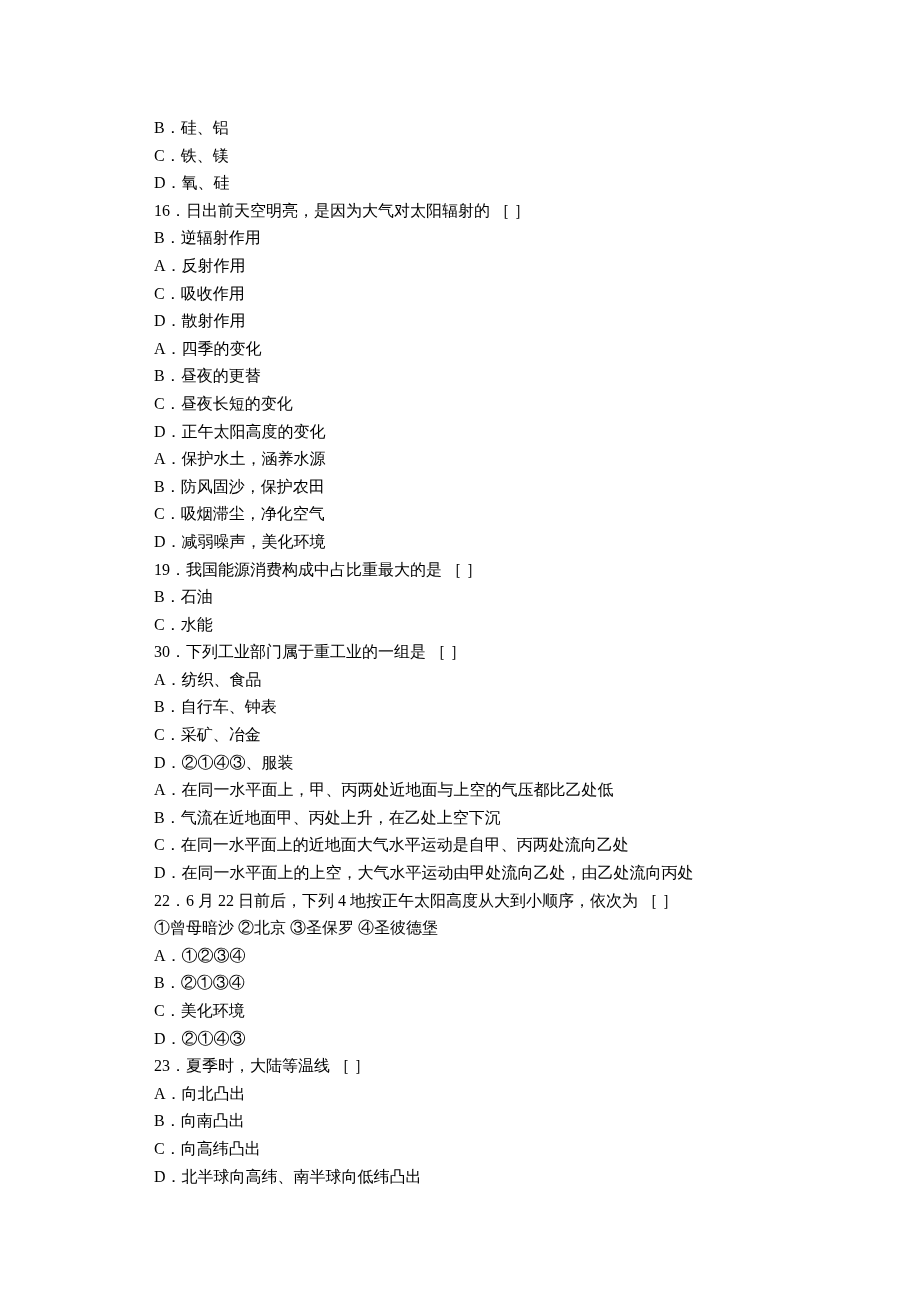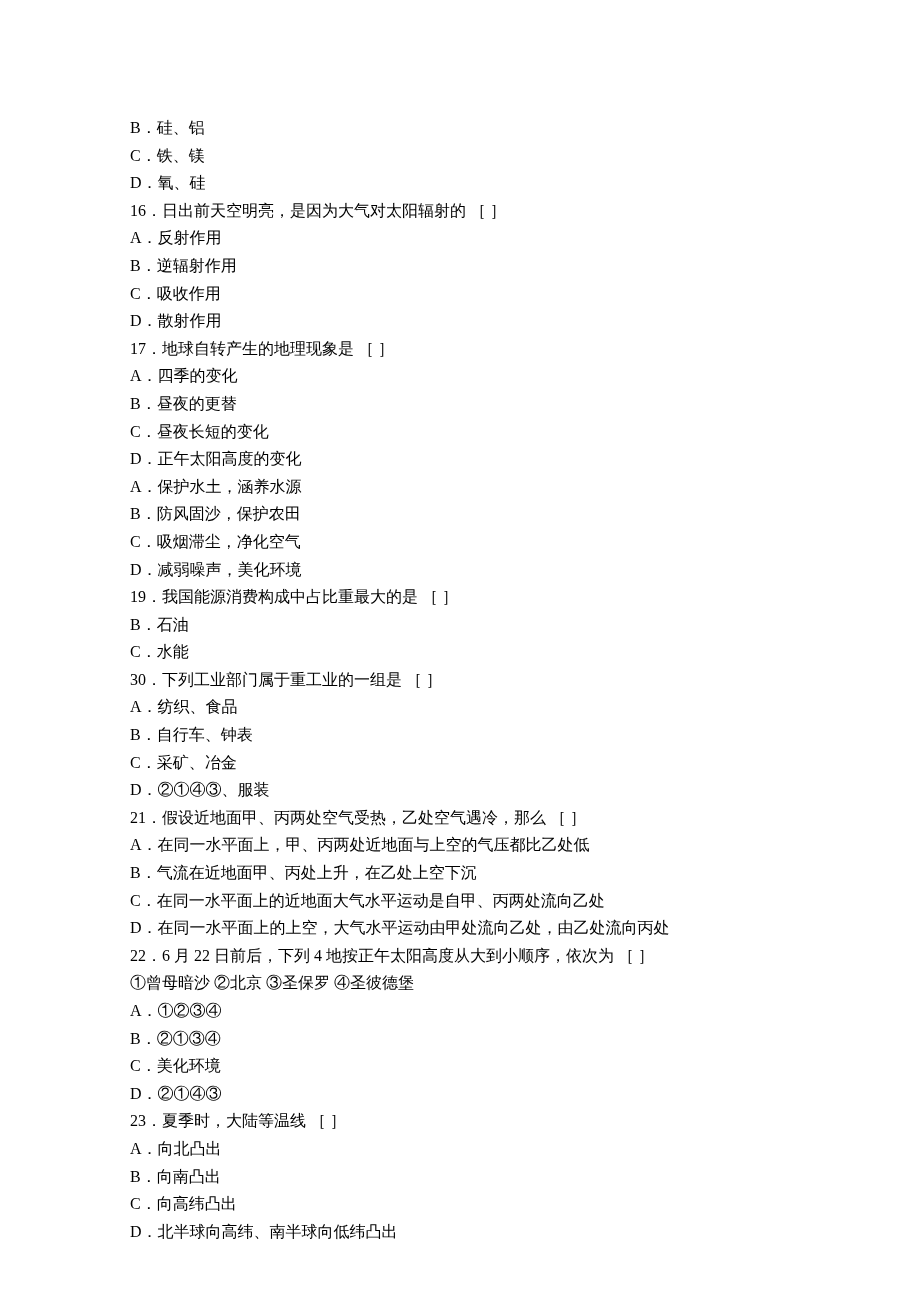--- a/index.html
+++ b/index.html
@@ -9,52 +9,51 @@
       background: #ffffff;
       font-family: "SimSun", "宋体", serif;
       font-size: 16px;
       line-height: 1.6;
       color: #000000;
       padding: 115px 130px 100px 130px;
     }
     .line {
       display: block;
       margin-bottom: 2px;
+      margin-left: 24px;
     }
   </style>
 </head>
 <body>
 
 <div id="content">
     <div class="line">B．硅、铝</div>
     <div class="line">C．铁、镁</div>
     <div class="line">D．氧、硅</div>
     <div class="line">16．日出前天空明亮，是因为大气对太阳辐射的 ［ ］</div>
+    <div class="line">B．逆辐射作用</div>
     <div class="line">A．反射作用</div>
-    <div class="line">B．逆辐射作用</div>
     <div class="line">C．吸收作用</div>
     <div class="line">D．散射作用</div>
-    <div class="line">17．地球自转产生的地理现象是  ［ ］</div>
     <div class="line">A．四季的变化</div>
     <div class="line">B．昼夜的更替</div>
     <div class="line">C．昼夜长短的变化</div>
     <div class="line">D．正午太阳高度的变化</div>
     <div class="line">A．保护水土，涵养水源</div>
     <div class="line">B．防风固沙，保护农田</div>
     <div class="line">C．吸烟滞尘，净化空气</div>
     <div class="line">D．减弱噪声，美化环境</div>
     <div class="line">19．我国能源消费构成中占比重最大的是  ［ ］</div>
     <div class="line">B．石油</div>
     <div class="line">C．水能</div>
     <div class="line">30．下列工业部门属于重工业的一组是 ［ ］</div>
     <div class="line">A．纺织、食品</div>
     <div class="line">B．自行车、钟表</div>
     <div class="line">C．采矿、冶金</div>
     <div class="line">D．②①④③、服装</div>
-    <div class="line">21．假设近地面甲、丙两处空气受热，乙处空气遇冷，那么  ［ ］</div>
     <div class="line">A．在同一水平面上，甲、丙两处近地面与上空的气压都比乙处低</div>
     <div class="line">B．气流在近地面甲、丙处上升，在乙处上空下沉</div>
     <div class="line">C．在同一水平面上的近地面大气水平运动是自甲、丙两处流向乙处</div>
     <div class="line">D．在同一水平面上的上空，大气水平运动由甲处流向乙处，由乙处流向丙处</div>
     <div class="line">22．6 月 22 日前后，下列 4 地按正午太阳高度从大到小顺序，依次为  ［ ］</div>
     <div class="line">①曾母暗沙 ②北京 ③圣保罗 ④圣彼德堡</div>
     <div class="line">A．①②③④</div>
     <div class="line">B．②①③④</div>
     <div class="line">C．美化环境</div>
     <div class="line">D．②①④③</div>

